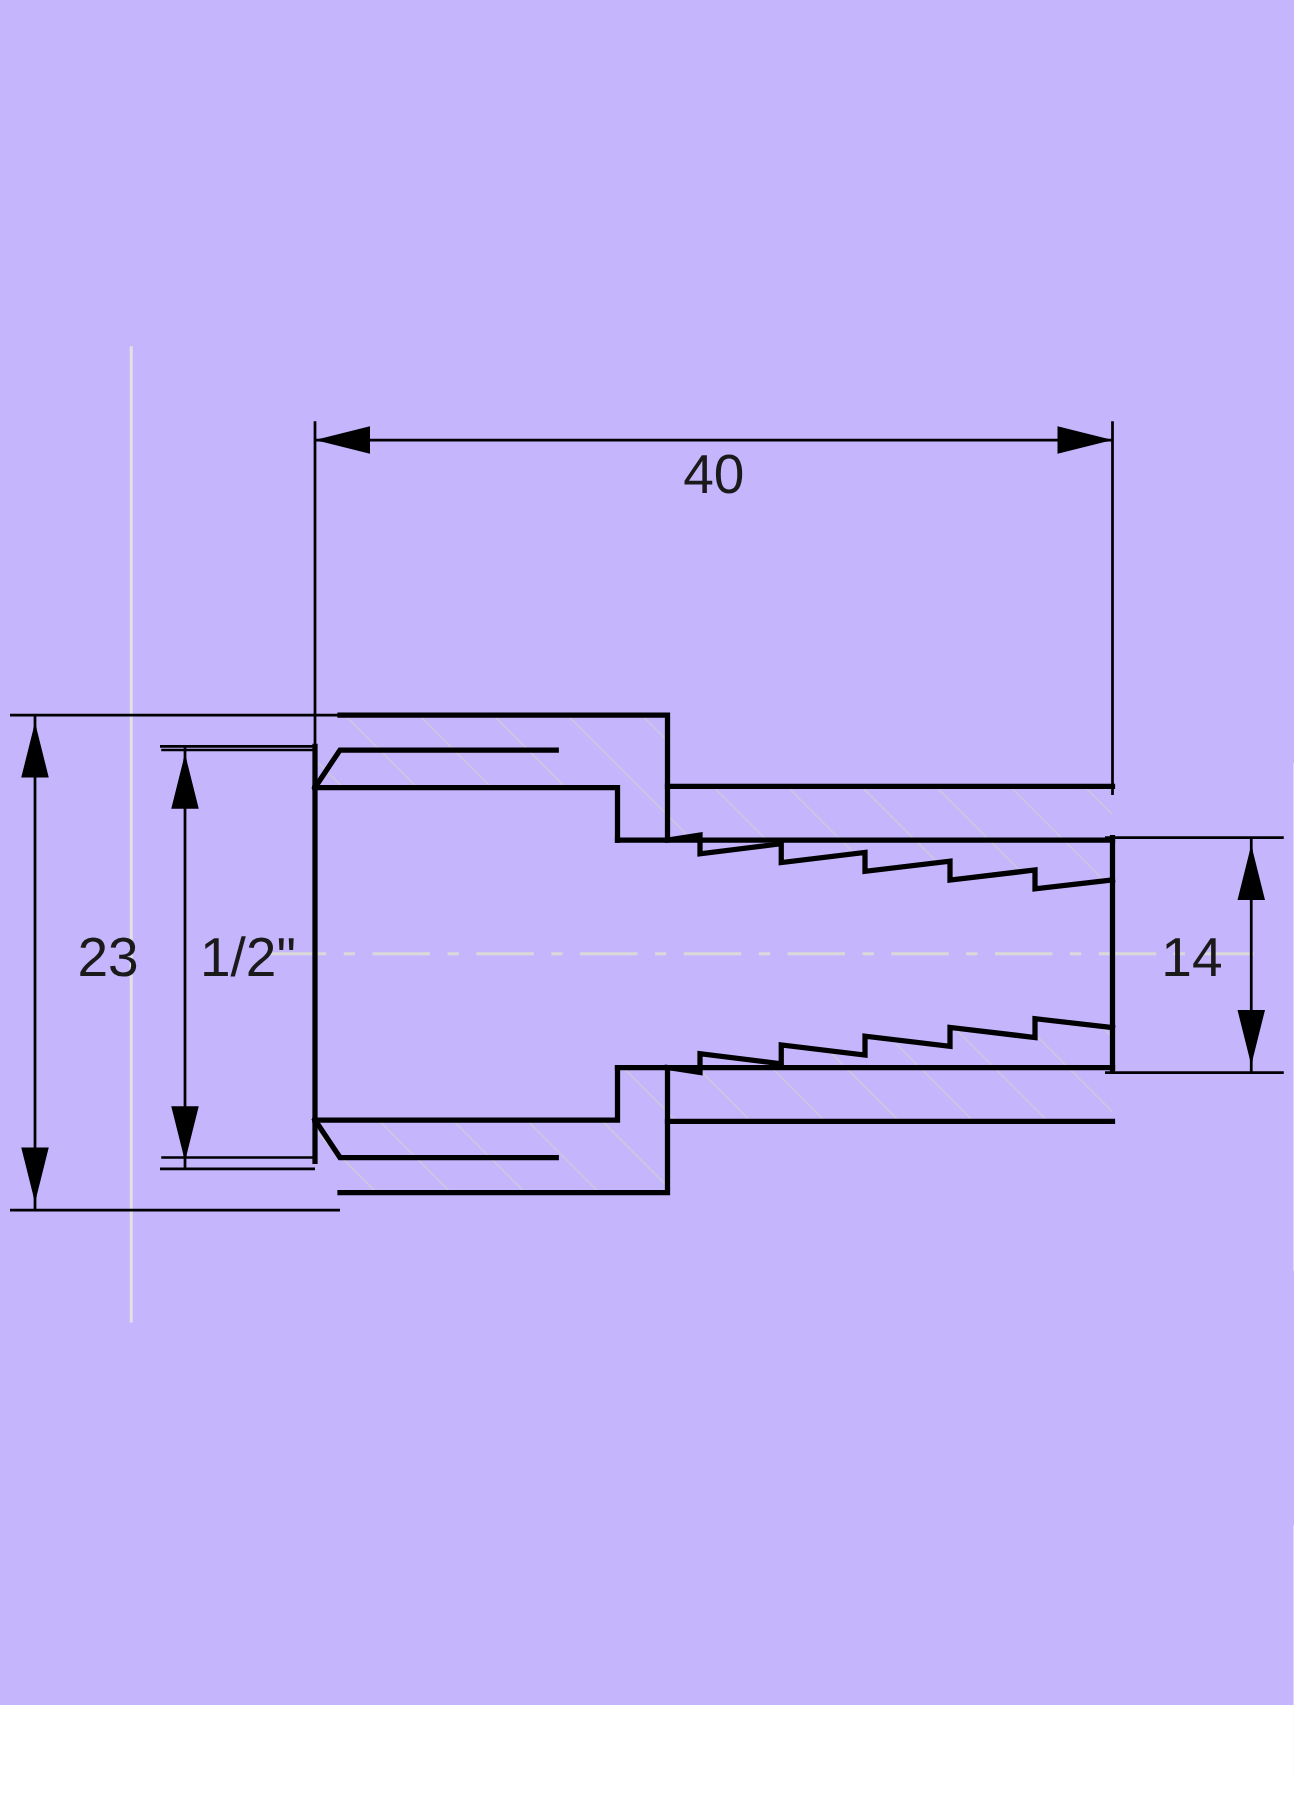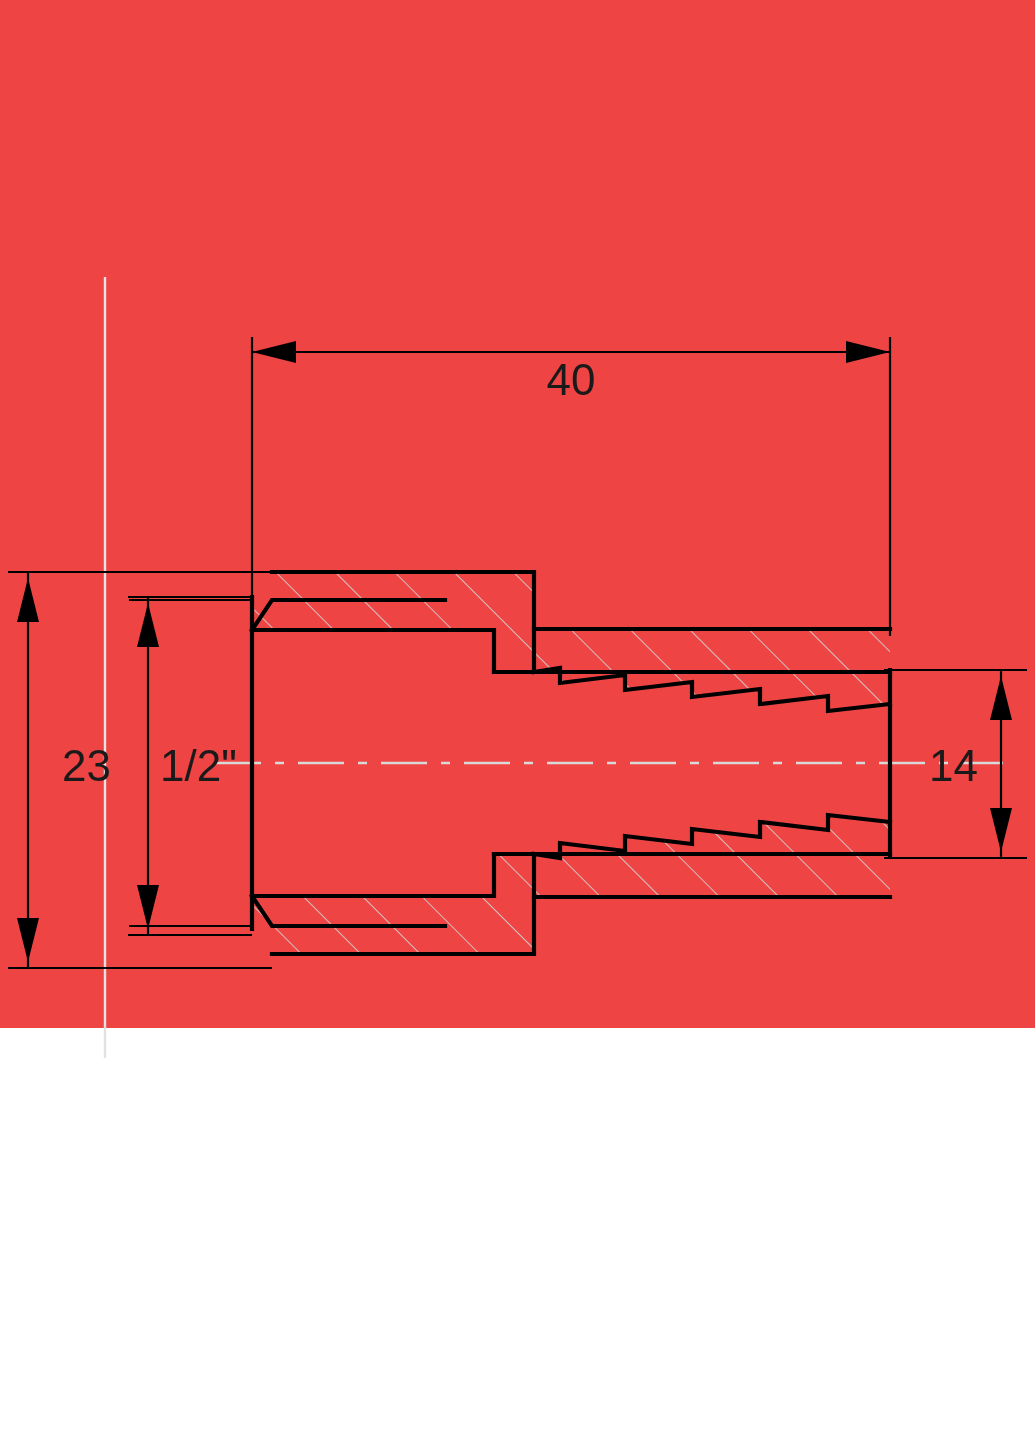--- a/index.html
+++ b/index.html
@@ -9,22 +9,22 @@
   }
   body {
     width: 1035px;
     height: 1440px;
     font-family: "Liberation Sans", sans-serif;
     overflow: hidden;
   }
   #drawing-root {
     position: relative;
     width: 1035px;
-    height: 1028px;
-    background: #ef4444;
+    height: 1364px;
+    background: #c4b5fd;
   }
   svg#tech-drawing {
     display: block;
     width: 1035px;
     height: 1440px;
   }
   .dim-text {
     font-family: "Liberation Sans", sans-serif;
     font-size: 44px;
     fill: #1a1a1a;

